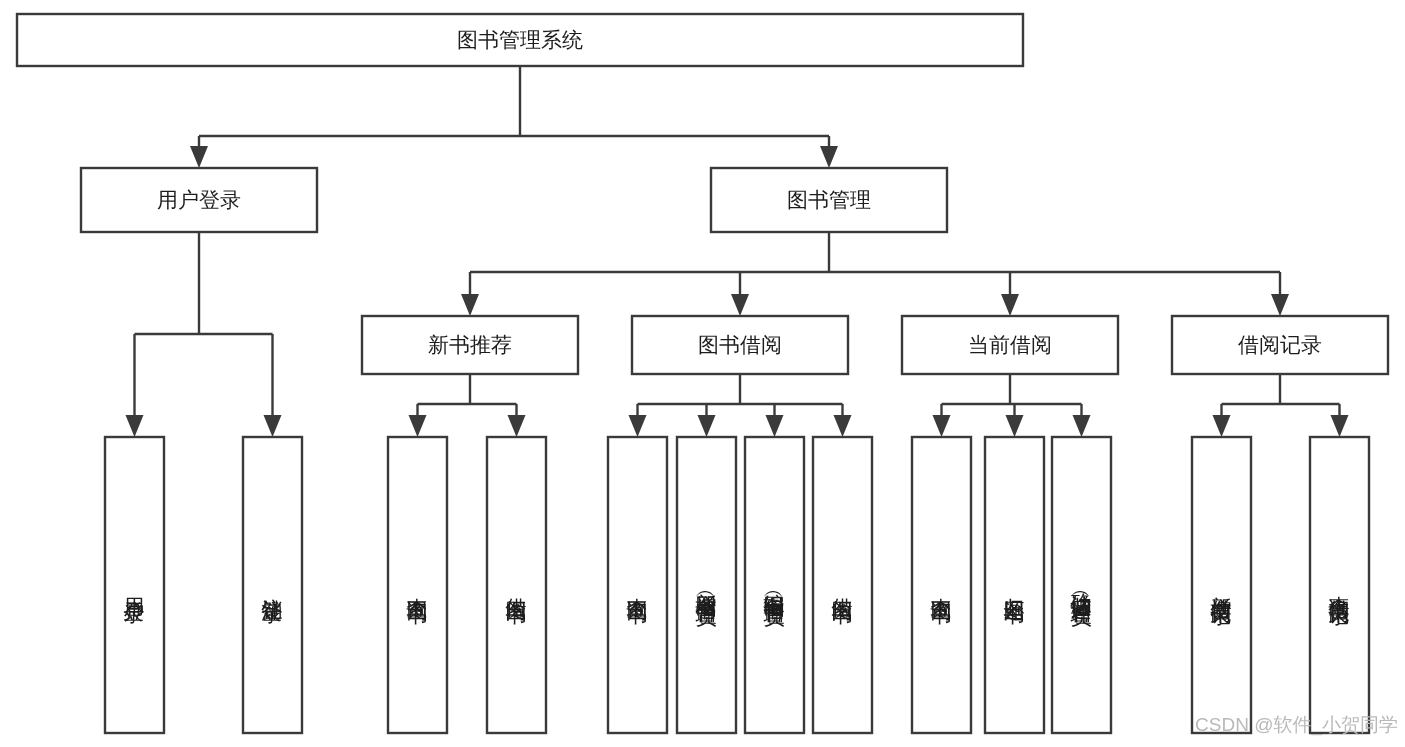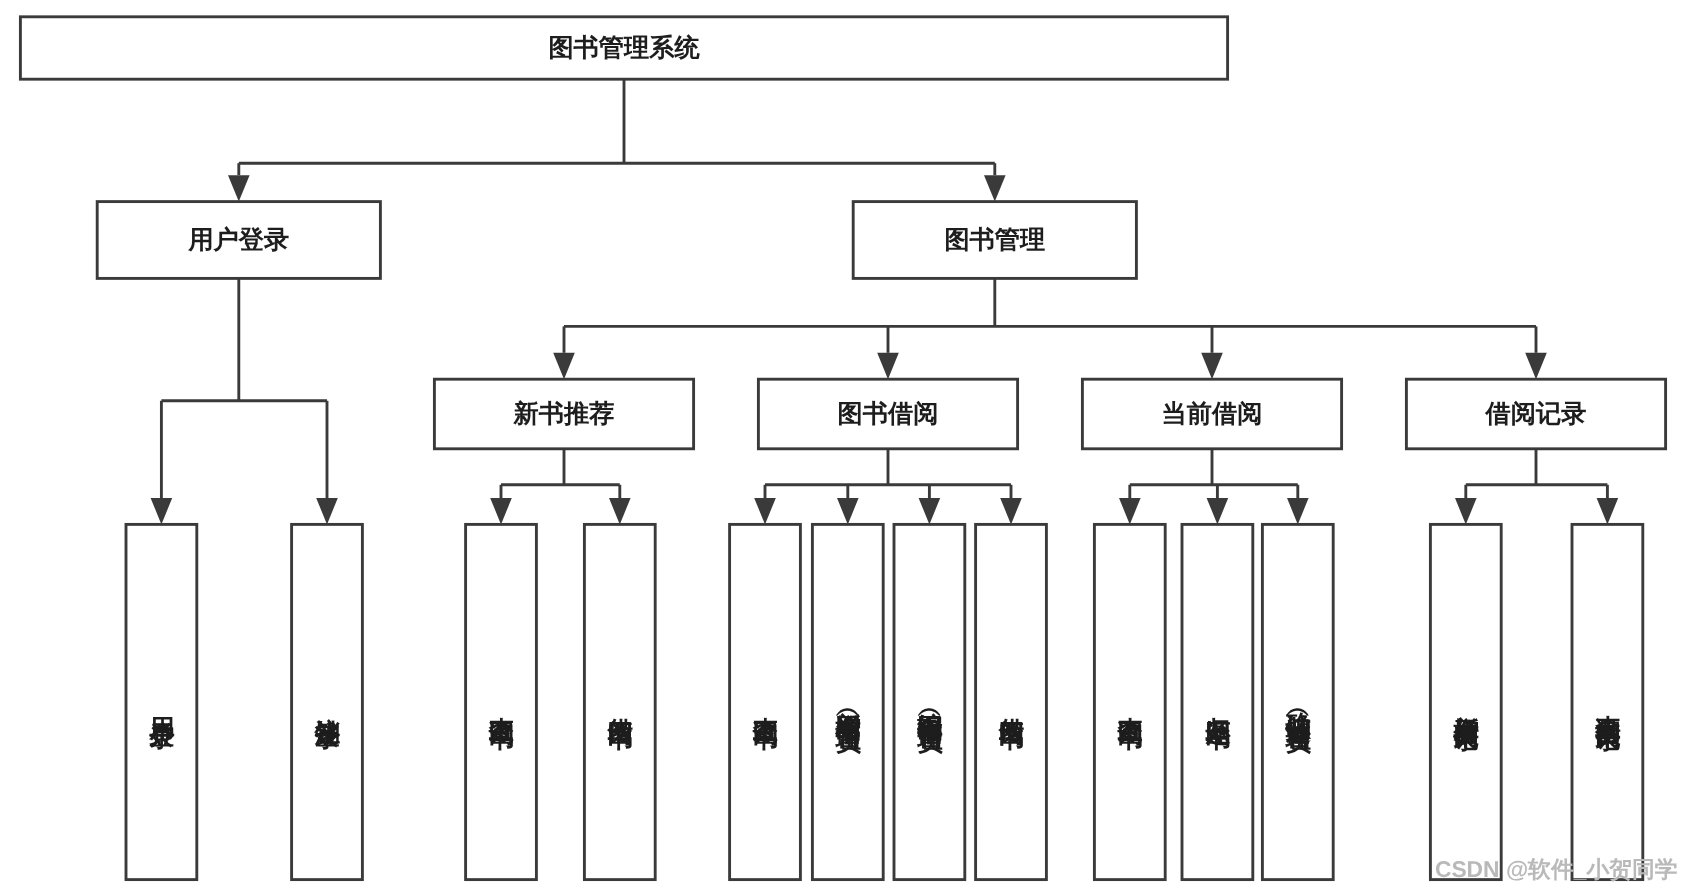--- a/index.html
+++ b/index.html
@@ -13,21 +13,20 @@
     font-family: "Liberation Sans", "DejaVu Sans", sans-serif;
     overflow: hidden;
     position: relative;
   }
   #diagram-root {
     position: absolute;
     top: 0;
     left: 0;
     width: 1405px;
     height: 747px;
-    font-weight: bold;
   }
   .node-box {
     fill: #ffffff;
     stroke: #3a3a3a;
     stroke-width: 2.4;
   }
   .connector {
     stroke: #3a3a3a;
     stroke-width: 2.4;
     fill: none;

